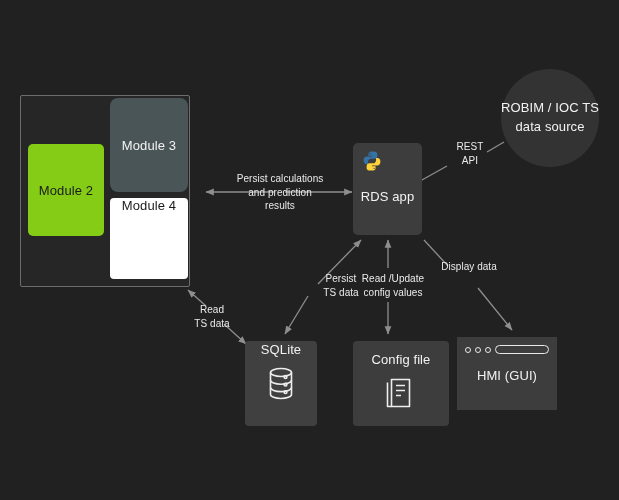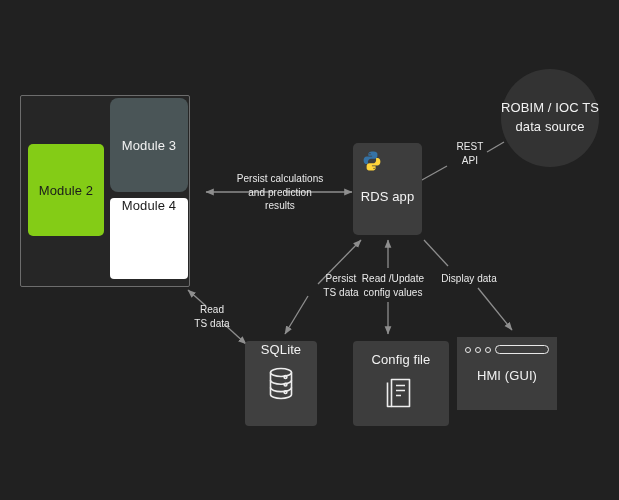--- a/index.html
+++ b/index.html
@@ -165,21 +165,21 @@
     line-height: 1.35;
     text-align: center;
     white-space: pre-line;
     letter-spacing: .05px;
   }
   #label-persist-calc { left: 212px; top: 172px; width: 136px; }
   #label-rest-api     { left: 448px; top: 140px; width: 44px; }
   #label-read-ts      { left: 188px; top: 303px; width: 48px; }
   #label-persist-ts   { left: 296px; top: 272px; width: 50px; margin-left: 20px; }
   #label-config-vals  { left: 350px; top: 272px; width: 86px; }
-  #label-display-data { left: 437px; top: 272px; width: 64px; text-align: center; }
+  #label-display-data { left: 437px; top: 260px; width: 64px; text-align: center; }
 </style>
 </head>
 <body>
 
 <div id="canvas">
 
   <svg class="edges" viewBox="0 0 619 500">
     <defs>
       <marker id="ah" markerWidth="7" markerHeight="7" refX="6" refY="3" orient="auto" markerUnits="strokeWidth">
         <path d="M0,0.4 L6.4,3 L0,5.6 z" fill="#8e8e8e"></path>

